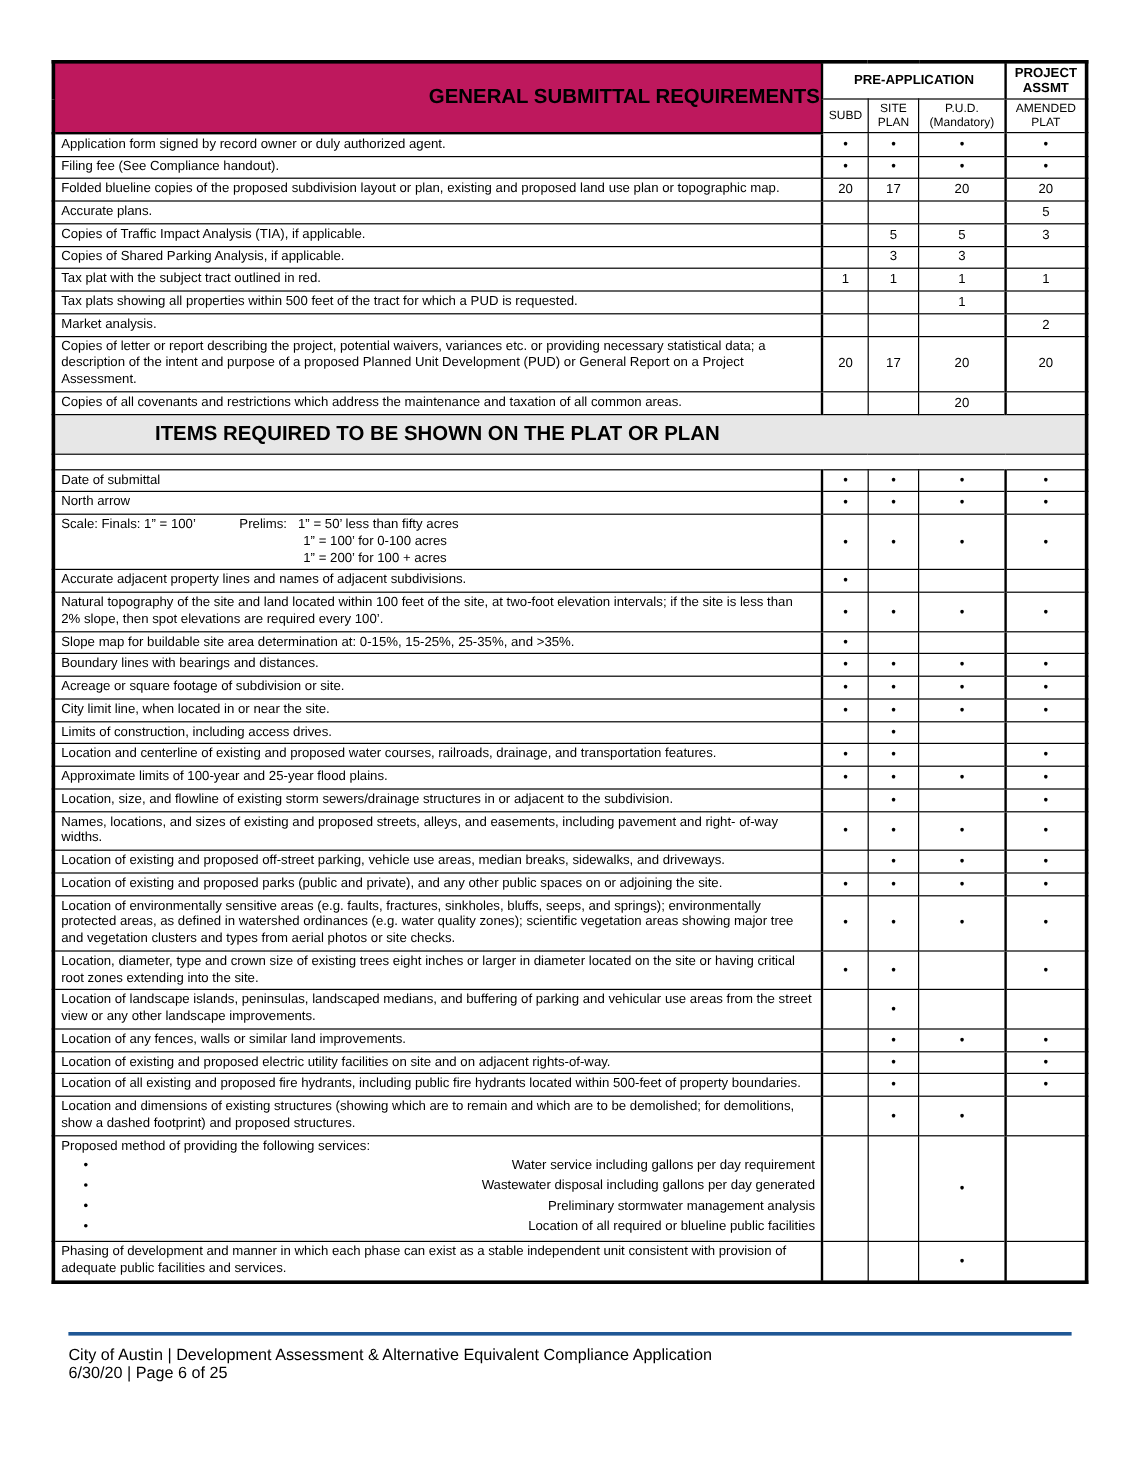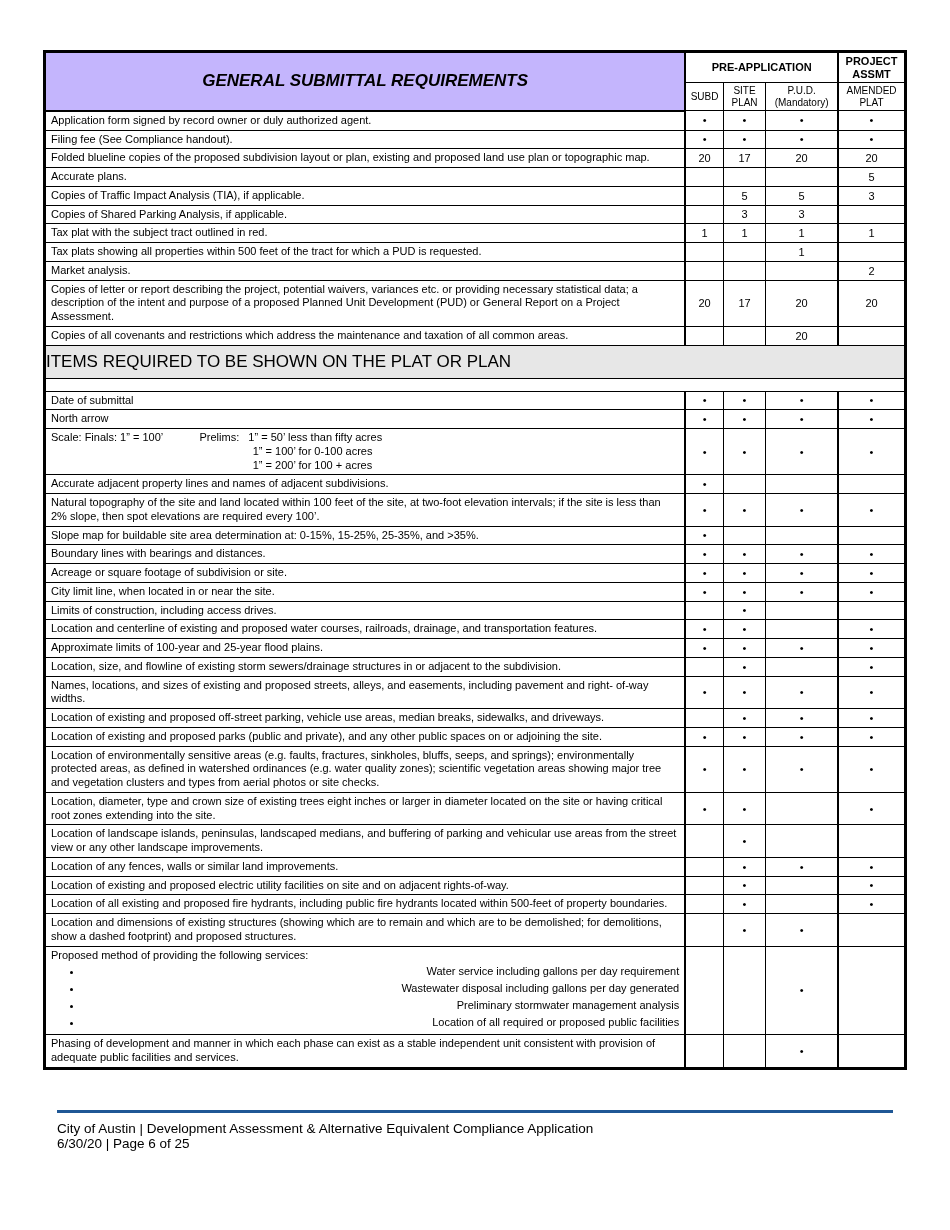--- a/index.html
+++ b/index.html
@@ -33,24 +33,23 @@
     width:864px;
     border-collapse:collapse;
     table-layout:fixed;
     border:3px solid #000;
   }
   table.req th, table.req td{
     border:1px solid #000;
     vertical-align:middle;
   }
   .gen-title{
-    font-size:17px;font-weight:bold;text-align:center;
+    font-size:17px;font-weight:bold;text-align:right;
     border-bottom:2px solid #000 !important;
-    background:#c4b5fd;
-    font-style:italic;
+    background:#be185d;
   }
   .group-head{
     font-size:11px;font-weight:bold;text-align:center;
     padding:2px 1px;line-height:1.15;background:#fff;
   }
   .col-head{
     font-size:10px;font-weight:normal;text-align:center;
     padding:2px 1px;line-height:1.15;background:#fff;
     border-bottom:2px solid #000;
   }
@@ -64,22 +63,22 @@
     font-size:11px;text-align:center;padding:1px 2px;
   }
   tr.data-row{height:18px;}
   .section-row td{
     background:var(--section-bar-gray,#E7E7E7);
     border-top:2px solid #000;
     padding:6px 0;
   }
   .section-title{
     width:637px;
-    text-align:left;
-    font-size:17px;font-weight:normal;
+    text-align:center;
+    font-size:17px;font-weight:bold;
   }
   .spacer-row td{
     border:none;
     border-bottom:2px solid #000;
     height:13px;
     background:#fff;
   }
   ul.svc-list{
     margin:3px 0 2px 16px;
     padding-left:16px;
@@ -383,21 +382,21 @@
           <td class="val-cell">•</td>
           <td class="val-cell b-left"></td>
         </tr>
         <tr class="data-row">
           <td class="label-cell">
             <div>Proposed method of providing the following services:</div>
             <ul class="svc-list">
               <li>Water service including gallons per day requirement</li>
               <li>Wastewater disposal including gallons per day generated</li>
               <li>Preliminary stormwater management analysis</li>
-              <li>Location of all required or proposed public facilities</li>
+              <li>Location of all required or blueline public facilities</li>
             </ul>
           </td>
           <td class="val-cell b-left"></td>
           <td class="val-cell"></td>
           <td class="val-cell">•</td>
           <td class="val-cell b-left"></td>
         </tr>
         <tr class="data-row">
           <td class="label-cell">Phasing of development and manner in which each phase can exist as a stable independent unit consistent with provision of adequate public facilities and services.</td>
           <td class="val-cell b-left"></td>

